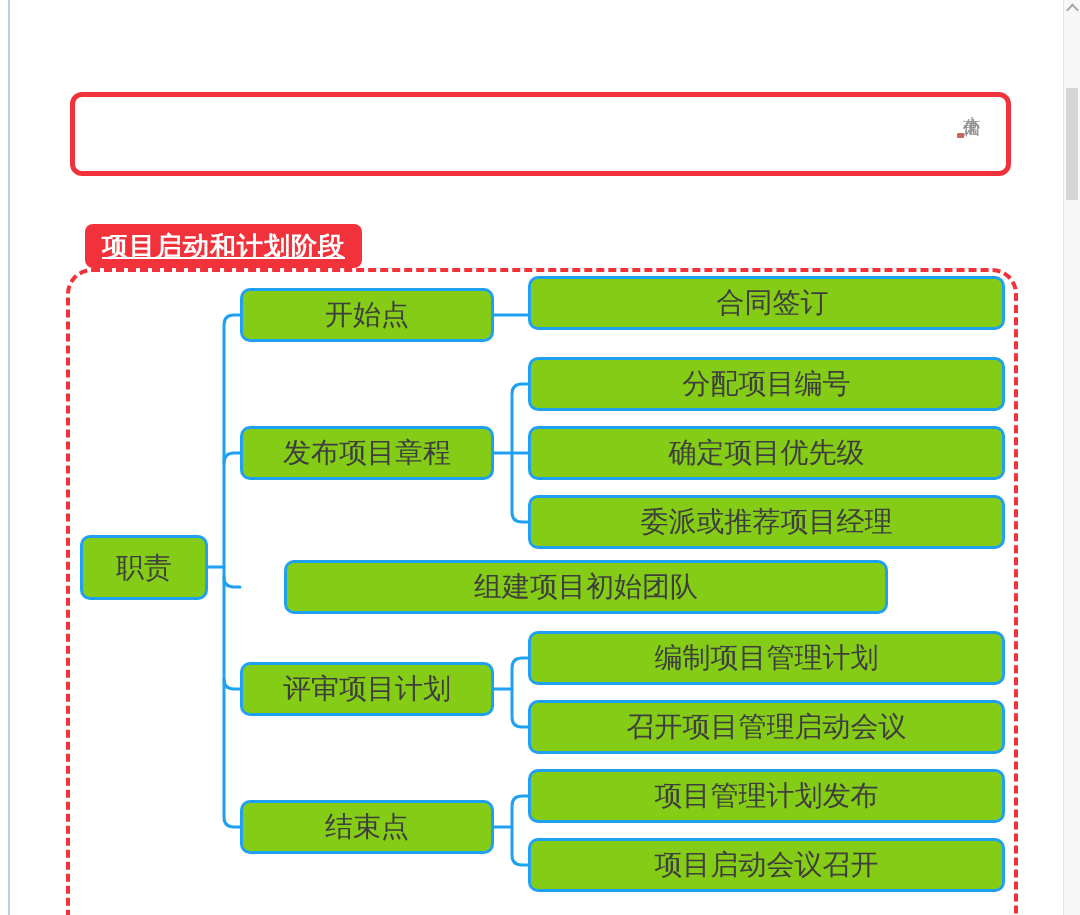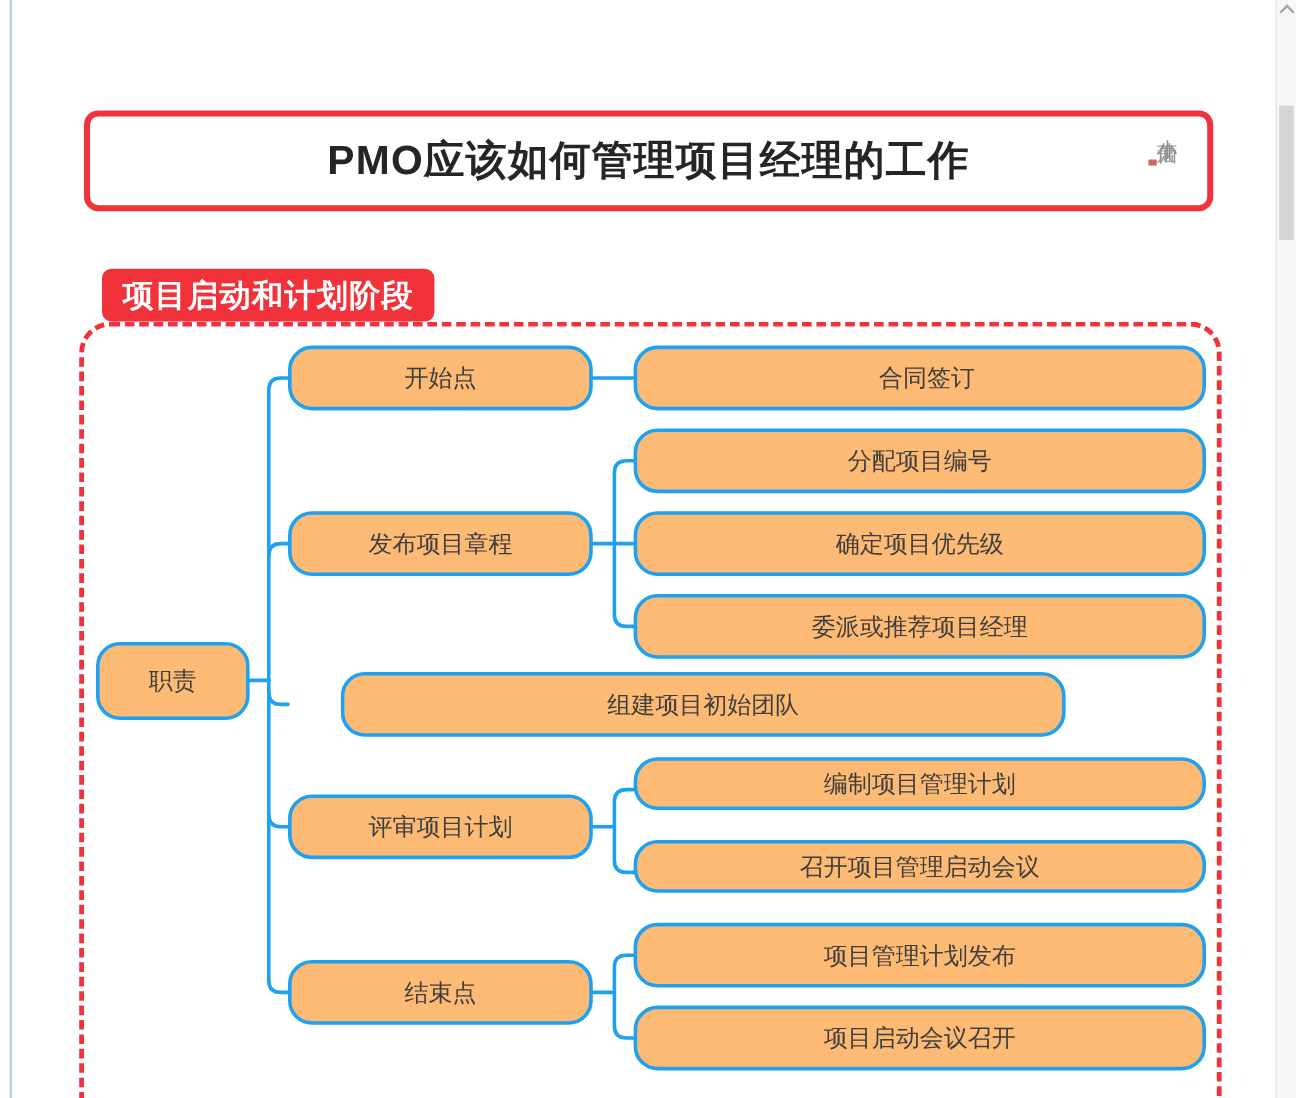--- a/index.html
+++ b/index.html
@@ -31,35 +31,35 @@
   }
   .watermark .seal{
     position:absolute;left:-4px;top:30px;width:7px;height:5px;
     background:#c9463f;opacity:.85;border-radius:1px;
   }
   
   .section-label{
     position:absolute;left:85px;top:224px;width:277px;height:44px;
     background:#f1323a;border-radius:8px;z-index:5;
     display:flex;align-items:center;justify-content:center;
-    color:#ffffff;font-size:26px;font-weight:700;letter-spacing:1px;
+    color:#ffffff;font-size:26px;font-weight:700;letter-spacing:1px;text-decoration:underline;
   }
   .dashed-container{
     position:absolute;left:66px;top:268px;width:952px;height:700px;
     border:4px dashed #f1323a;
     border-radius:26px 26px 0 0;
     box-sizing:border-box;z-index:1;background:transparent;
   }
   
   .connectors{position:absolute;left:0;top:0;z-index:2;}
   .node{
     position:absolute;z-index:3;box-sizing:border-box;
-    background:#fdba74;border:3px solid #1fa1f1;border-radius:20px;
+    background:#84cc16;border:3px solid #1fa1f1;border-radius:10px;
     display:flex;align-items:center;justify-content:center;
-    font-size:20px;color:#3e3e3e;
+    font-size:28px;color:#3e3e3e;
   }
   
   .scrollbar{
     position:absolute;right:0;top:0;width:17px;height:915px;
     background:#f7f7f7;border-left:1px solid #e5e5e5;box-sizing:border-box;z-index:10;
   }
   .sb-arrow{
     position:absolute;left:0;top:0;width:16px;height:16px;
     display:flex;align-items:center;justify-content:center;
   }
@@ -71,21 +71,20 @@
     position:absolute;left:2px;top:88px;width:12px;height:112px;
     background:#d5d5d5;
   }
 </style>
 </head>
 <body>
 
 <div class="left-edge-line"></div>
 
 <div class="title-box">
-  <span class="title-text">PMO应该如何管理项目经理的工作</span>
   <span class="watermark">
     <i class="seal"></i>
     <span>小萧仙</span>
   </span>
 </div>
 
 <div class="section-label">项目启动和计划阶段</div>
 <div class="dashed-container"></div>
 
 <svg class="connectors" width="1080" height="915" viewBox="0 0 1080 915">
@@ -114,26 +113,26 @@
 </svg>
 
 <div class="node" style="left:80px;top:535px;width:128px;height:65px;">职责</div>
 
 <div class="node" style="left:240px;top:288px;width:254px;height:54px;">开始点</div>
 <div class="node" style="left:240px;top:426px;width:254px;height:54px;text-align:center;">发布项目章程</div>
 <div class="node" style="left:240px;top:560px;width:604px;height:54px;margin-left:44px;">组建项目初始团队</div>
 <div class="node" style="left:240px;top:662px;width:254px;height:54px;">评审项目计划</div>
 <div class="node" style="left:240px;top:800px;width:254px;height:54px;">结束点</div>
 
-<div class="node" style="left:528px;top:288px;width:477px;height:54px;padding-left:12px;">合同签订</div>
+<div class="node" style="left:528px;top:276px;width:477px;height:54px;padding-left:12px;">合同签订</div>
 <div class="node" style="left:528px;top:357px;width:477px;height:54px;text-align:right;">分配项目编号</div>
 <div class="node" style="left:528px;top:426px;width:477px;height:54px;">确定项目优先级</div>
 <div class="node" style="left:528px;top:495px;width:477px;height:54px;">委派或推荐项目经理</div>
-<div class="node" style="left:528px;top:631px;width:477px;height:44px;">编制项目管理计划</div>
-<div class="node" style="left:528px;top:700px;width:477px;height:44px;">召开项目管理启动会议</div>
+<div class="node" style="left:528px;top:631px;width:477px;height:54px;">编制项目管理计划</div>
+<div class="node" style="left:528px;top:700px;width:477px;height:54px;">召开项目管理启动会议</div>
 <div class="node" style="left:528px;top:769px;width:477px;height:54px;">项目管理计划发布</div>
 <div class="node" style="left:528px;top:838px;width:477px;height:54px;">项目启动会议召开</div>
 
 <div class="scrollbar">
   <div class="sb-arrow">
     <span class="chev"></span>
   </div>
   <div class="sb-thumb"></div>
 </div>
 

